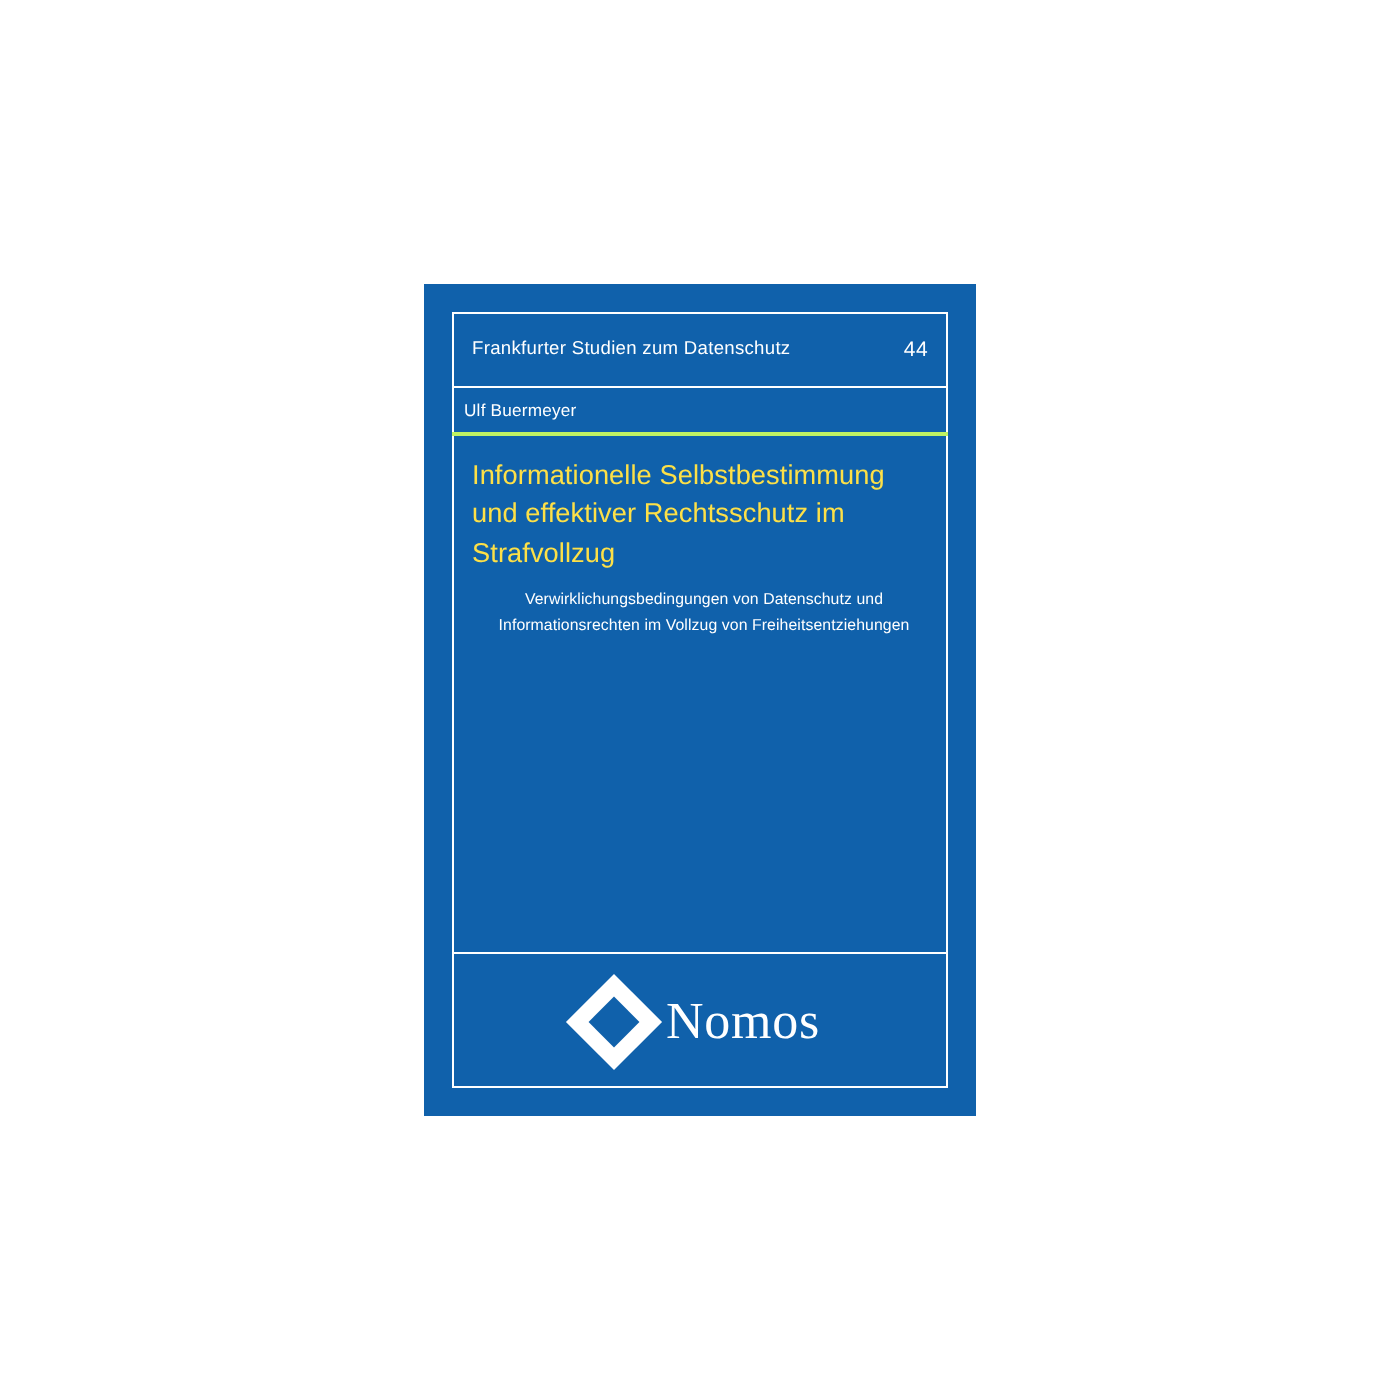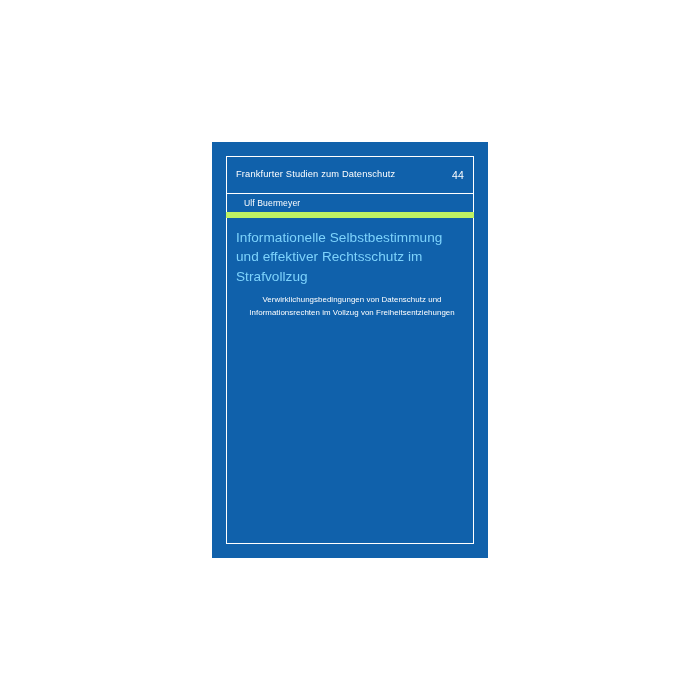--- a/index.html
+++ b/index.html
@@ -68,39 +68,39 @@
     color: #ffffff;
     font-size: 10.5px;
     letter-spacing: 0.2px;
   }
   .author-row {
     position: absolute;
     left: 14px;
     right: 14px;
     top: 52px;
     height: 24px;
-    border-bottom: 6px solid #bef264;
+    border-bottom: 2px solid #bef264;
     box-sizing: border-box;
     display: flex;
     align-items: center;
-    padding: 0 18px;
+    padding: 0 6px;
   }
   .author {
     color: #ffffff;
     font-size: 8.6px;
     letter-spacing: 0.1px;
   }
   .title-block {
     position: absolute;
     left: 24px;
     right: 24px;
     top: 86px;
   }
   .main-title {
-    color: #7dd3fc;
+    color: #fde047;
     font-size: 13.6px;
     line-height: 1.42;
     font-weight: normal;
     margin: 0;
     letter-spacing: 0.05px;
   }
   .subtitle-block {
     position: absolute;
     left: 24px;
     right: 20px;
@@ -174,15 +174,22 @@
     </div>
 
     <div class="title-block">
       <h1 class="main-title">Informationelle Selbstbestimmung und effektiver Rechtsschutz im Strafvollzug</h1>
     </div>
 
     <div class="subtitle-block">
       <p class="subtitle">Verwirklichungsbedingungen von Datenschutz und Informationsrechten im Vollzug von Freiheitsentziehungen</p>
     </div>
 
+    <div class="logo-row">
+      <span class="logo-mark">
+        <span class="outer"></span>
+        <span class="inner"></span>
+      </span>
+      <span class="logo-text">Nomos</span>
+    </div>
 
   </div>
 </div>
 
 </body></html>

